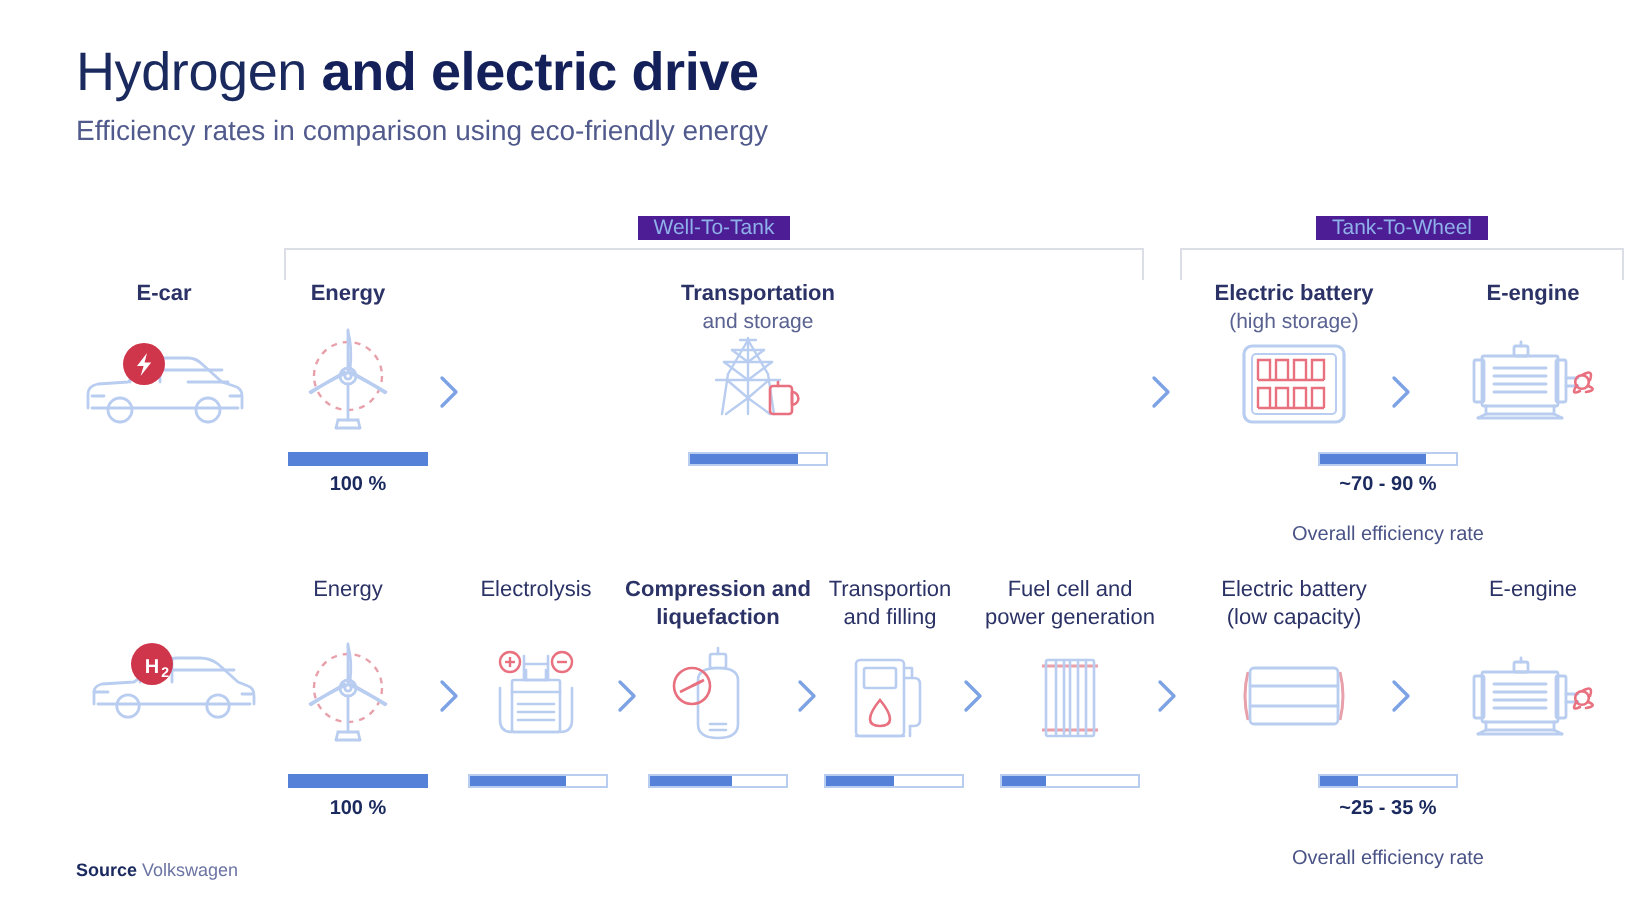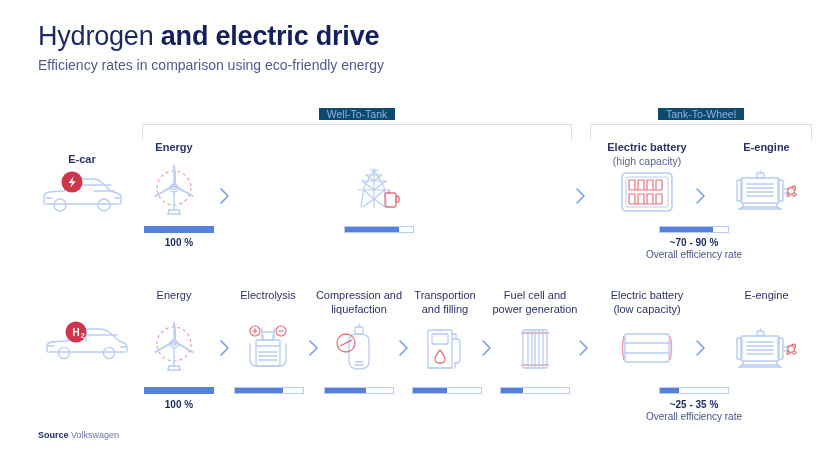--- a/index.html
+++ b/index.html
@@ -33,21 +33,21 @@
   .bracket .tickL,.bracket .tickR{
     position:absolute;top:0;width:1px;height:16px;background:#dcdee6;
   }
   .bracket .tickL{left:0;}
   .bracket .tickR{right:0;}
   .bracket-label{
     position:absolute;top:-16px;left:0;right:0;text-align:center;
     font-size:10.5px;color:#8fb0e8;font-weight:400;
     background:#fff;
   }
-  .bracket-label span{background:#0c4a6e;padding:0 8px;}
+  .bracket-label span{background:#4c1d95;padding:0 8px;}
 
   
   .step{position:absolute;text-align:center;}
   .step-label{
     font-size:11px;line-height:14px;color:#2b3266;
   }
   .step-label.bold{font-weight:700;}
   .step-label .sub{display:block;font-weight:400;color:#5a6291;font-size:10.5px;}
 
   
@@ -57,21 +57,21 @@
   
   .bar{
     position:absolute;height:7px;
     border:1px solid #b9cdf0;box-sizing:border-box;background:#ffffff;
   }
   .bar .fill{height:100%;background:#5581d9;}
   .bar.full{border-color:#5581d9;}
   .bar-cap{
     position:absolute;text-align:center;font-size:10px;font-weight:700;color:#1b2a5e;
   }
-  .bar-cap .note{display:block;font-weight:400;font-size:10px;color:#4a5386;margin-top:1px;}
+  .bar-cap .note{display:block;font-weight:400;font-size:10px;color:#4a5386;margin-top:14px;}
 
   
   .source{
     position:absolute;left:24px;top:430px;font-size:9px;color:#6b74a3;
   }
   .source b{color:#1b2a5e;font-weight:700;}
 </style>
 </head>
 <body>
 
@@ -89,21 +89,21 @@
     <div class="bracket-label"><span>Well-To-Tank</span></div>
   </div>
 
   <div class="bracket" style="left:576px;top:124px;width:222px;">
     <div class="line"></div>
     <div class="tickL"></div>
     <div class="tickR"></div>
     <div class="bracket-label"><span>Tank-To-Wheel</span></div>
   </div>
 
-  <div class="step" style="left:18px;top:140px;width:100px;margin-top:12px;">
+  <div class="step" style="left:18px;top:140px;width:100px;">
     <div class="step-label bold">E-car</div>
   </div>
   <div style="position:absolute;left:18px;top:160px;width:100px;height:60px;">
     <svg width="100" height="60" viewBox="0 0 100 60">
       <g fill="none" stroke="#b9cdf0" stroke-width="1.4" stroke-linecap="round" stroke-linejoin="round">
         <path d="M12 44 L12 37 Q12 33 17 32 L32 31 L44 21 Q46 19 50 19 L62 19 Q66 19 69 22 L79 31 L85 33 Q89 34 89 38 L89 44"></path>
         <path d="M14 44 L87 44"></path>
         <path d="M33 31 L33 21"></path>
         <path d="M48 20 L48 31"></path>
         <path d="M33 25 L79 25"></path>
@@ -149,20 +149,26 @@
         <path d="M3 3 L10 10 L3 17" fill="none" stroke="#7ea3e4" stroke-width="1.7" stroke-linecap="round" stroke-linejoin="round"></path>
       </svg>
   </div>
   <div class="bar full" style="left:130px;top:226px;width:70px;">
     <div class="fill" style="width:100%"></div>
   </div>
   <div class="bar-cap" style="left:120px;top:237px;width:90px;">
     <span>100 %</span>
   </div>
 
+  <div class="step" style="left:305px;top:140px;width:120px;">
+    <div class="step-label bold">
+      <span>Transportation</span>
+      <span class="sub">and storage</span>
+    </div>
+  </div>
   <div style="position:absolute;left:335px;top:163px;width:60px;height:55px;">
     <svg width="60" height="55" viewBox="0 0 60 55">
       <g fill="none" stroke="#b9cdf0" stroke-width="1.2" stroke-linecap="round" stroke-linejoin="round">
         <path d="M25 6 L25 6 L25 7"></path>
         <path d="M25 7 L15 24 L12 44"></path>
         <path d="M25 7 L35 24 L38 44"></path>
         <path d="M25 7 L25 44"></path>
         <path d="M13 18 L37 18"></path>
         <path d="M9 27 L41 27"></path>
         <path d="M17 12 L33 12"></path>
@@ -186,21 +192,21 @@
 
   <div class="chev" style="left:560px;top:186px;">
     <svg width="14" height="20" viewBox="0 0 14 20">
         <path d="M3 3 L10 10 L3 17" fill="none" stroke="#7ea3e4" stroke-width="1.7" stroke-linecap="round" stroke-linejoin="round"></path>
       </svg>
   </div>
 
   <div class="step" style="left:578px;top:140px;width:110px;">
     <div class="step-label bold">
       <span>Electric battery</span>
-      <span class="sub">(high capacity)</span>
+      <span class="sub">(high storage)</span>
     </div>
   </div>
   <div style="position:absolute;left:603px;top:168px;width:60px;height:48px;">
     <svg width="60" height="48" viewBox="0 0 60 48">
       <rect x="5" y="5" width="50" height="38" rx="4" fill="none" stroke="#b9cdf0" stroke-width="1.6"></rect>
       <rect x="9" y="9" width="42" height="30" rx="2" fill="none" stroke="#b9cdf0" stroke-width="1"></rect>
       <g fill="none" stroke="#e8707f" stroke-width="1.2">
         <path d="M12 22 L12 12 L18 12 L18 22"></path>
         <path d="M21 22 L21 12 L27 12 L27 22"></path>
         <path d="M30 22 L30 12 L36 12 L36 22"></path>
@@ -344,21 +350,21 @@
   </div>
   <div class="chev" style="left:293px;top:338px;">
     <svg width="14" height="20" viewBox="0 0 14 20">
         <path d="M3 3 L10 10 L3 17" fill="none" stroke="#7ea3e4" stroke-width="1.7" stroke-linecap="round" stroke-linejoin="round"></path>
       </svg>
   </div>
   <div class="bar" style="left:220px;top:387px;width:70px;">
     <div class="fill" style="width:70%"></div>
   </div>
 
-  <div class="step" style="left:295px;top:288px;width:100px;">
+  <div class="step" style="left:295px;top:288px;width:100px;font-weight:bold;">
     <div class="step-label">
       <span>Compression and</span><br>
       <span>liquefaction</span>
     </div>
   </div>
   <div style="position:absolute;left:315px;top:322px;width:60px;height:52px;">
     <svg width="60" height="52" viewBox="0 0 60 52">
       <g fill="none" stroke="#b9cdf0" stroke-width="1.3" stroke-linecap="round" stroke-linejoin="round">
         <path d="M20 18 Q20 12 30 12 Q40 12 40 18 L40 40 Q40 47 30 47 Q20 47 20 40 Z"></path>
         <rect x="26" y="5" width="8" height="7" rx="1"></rect>

